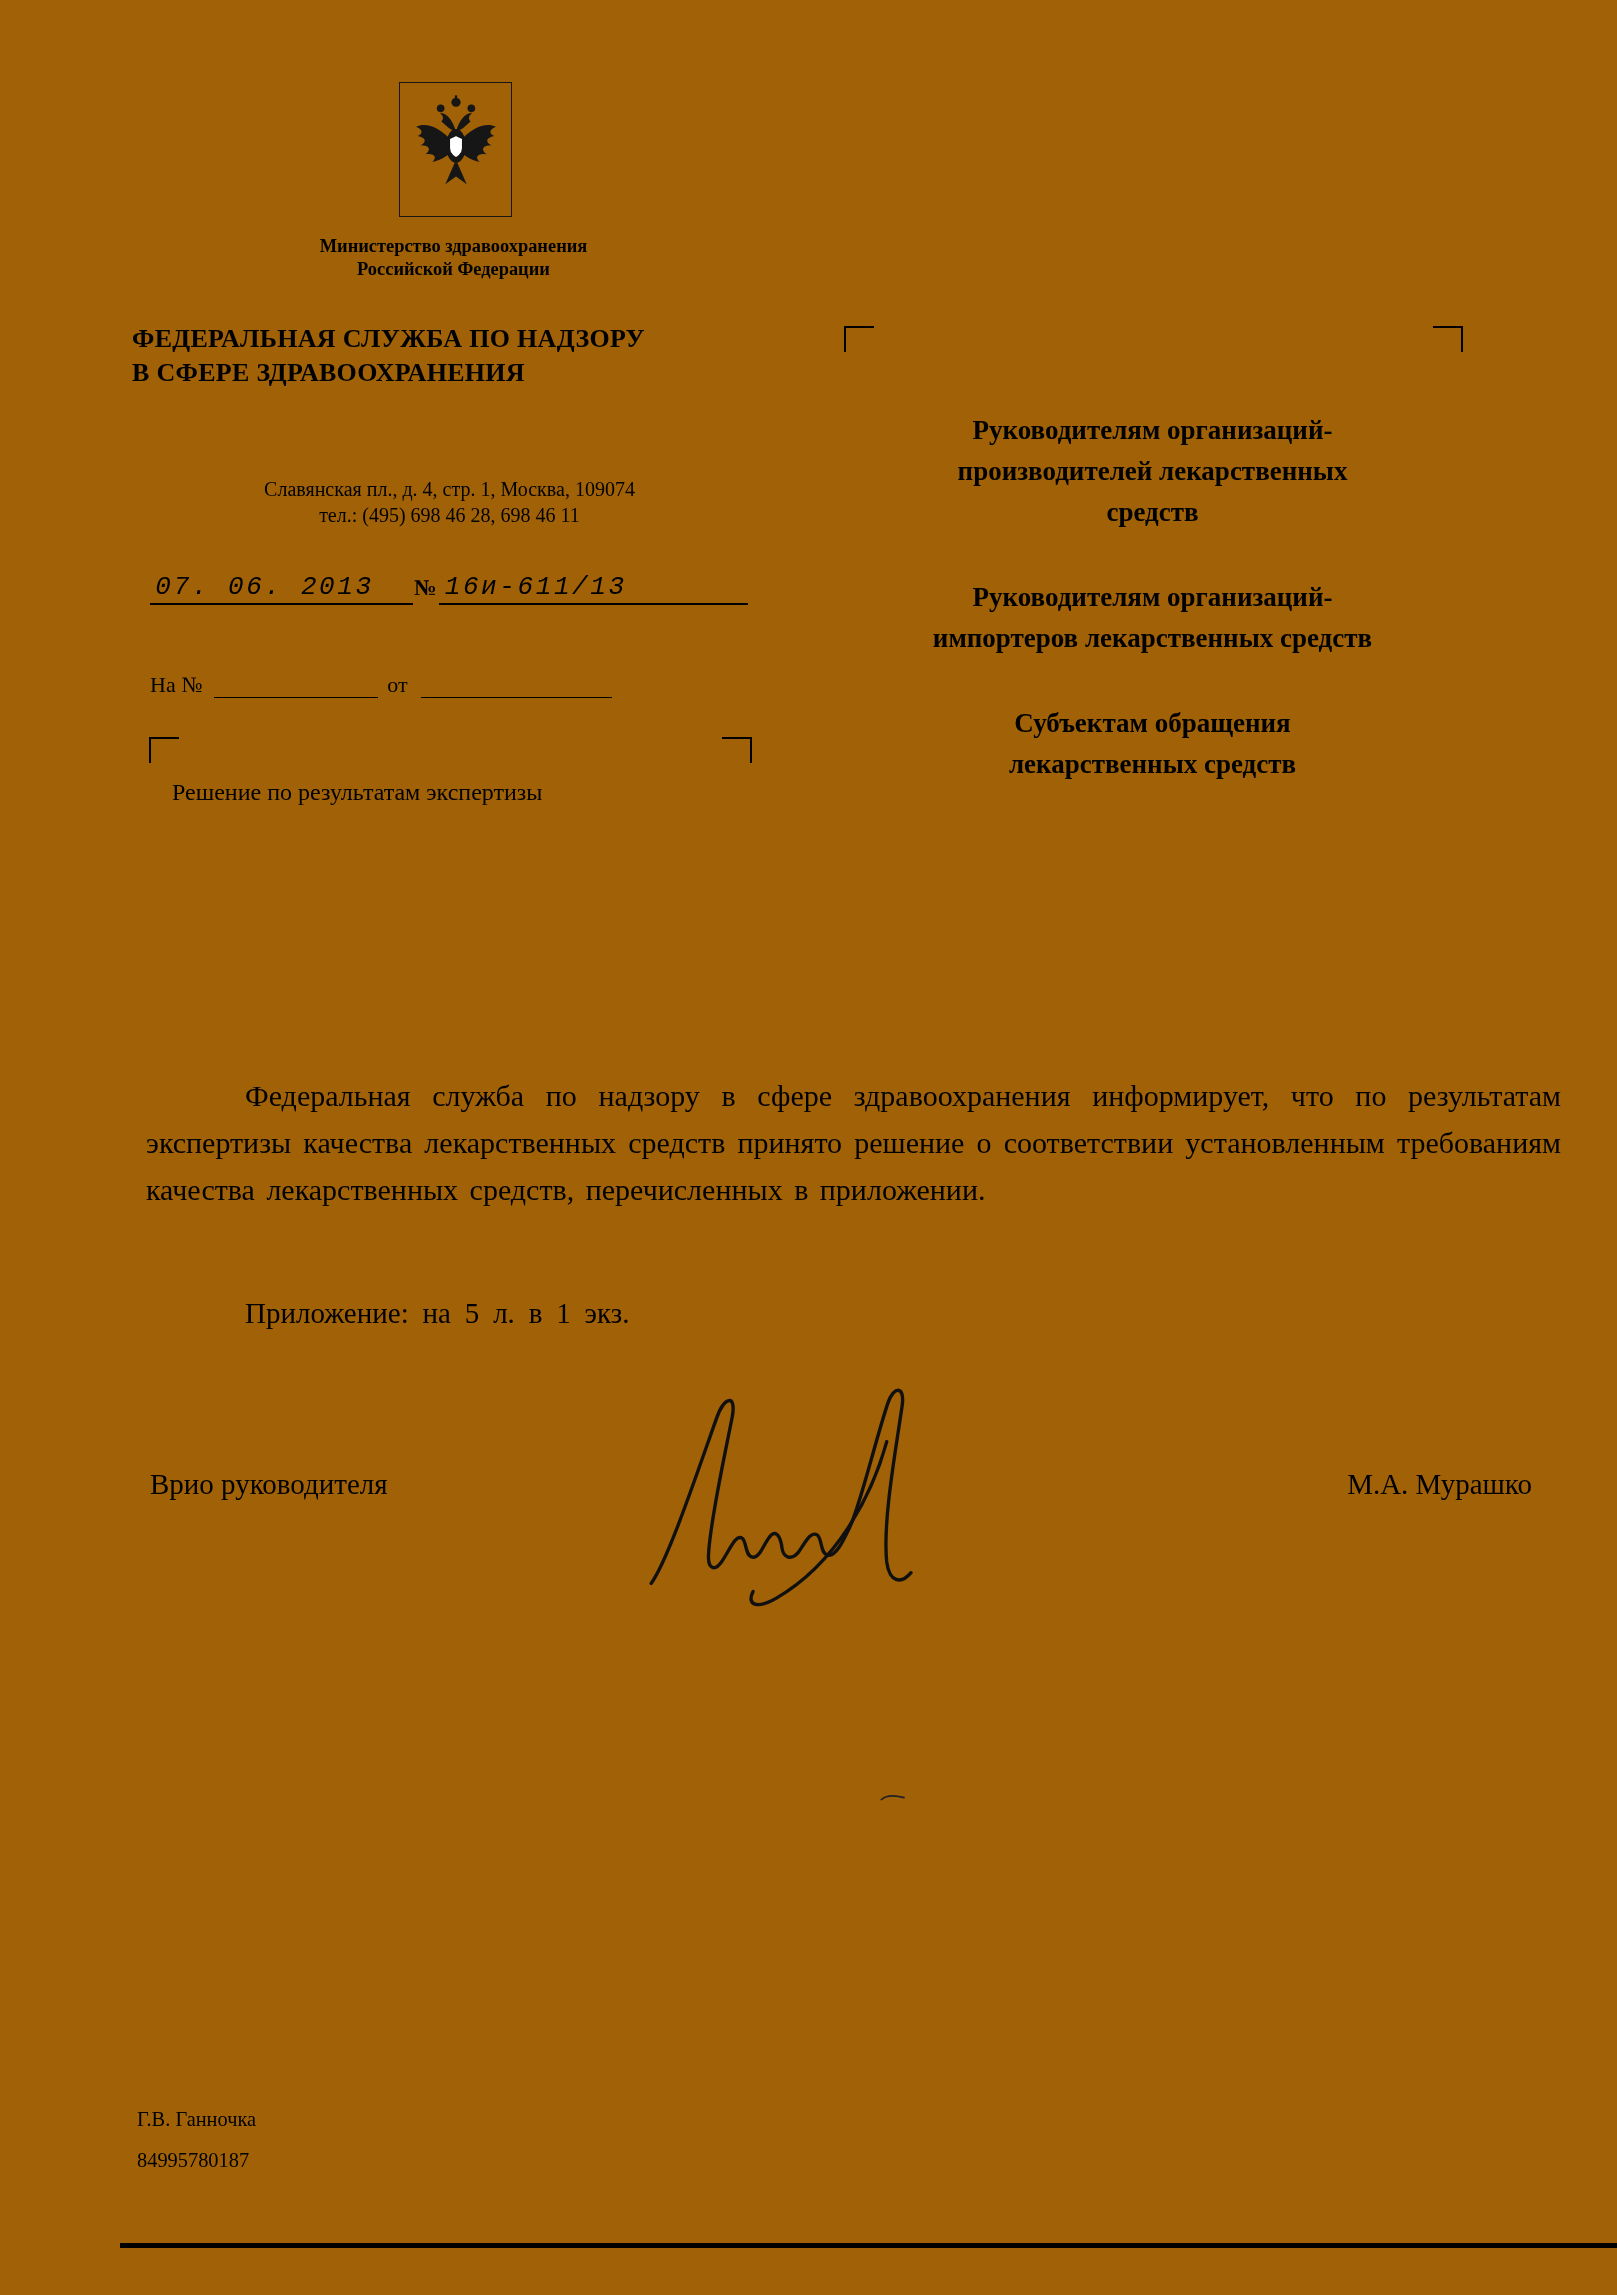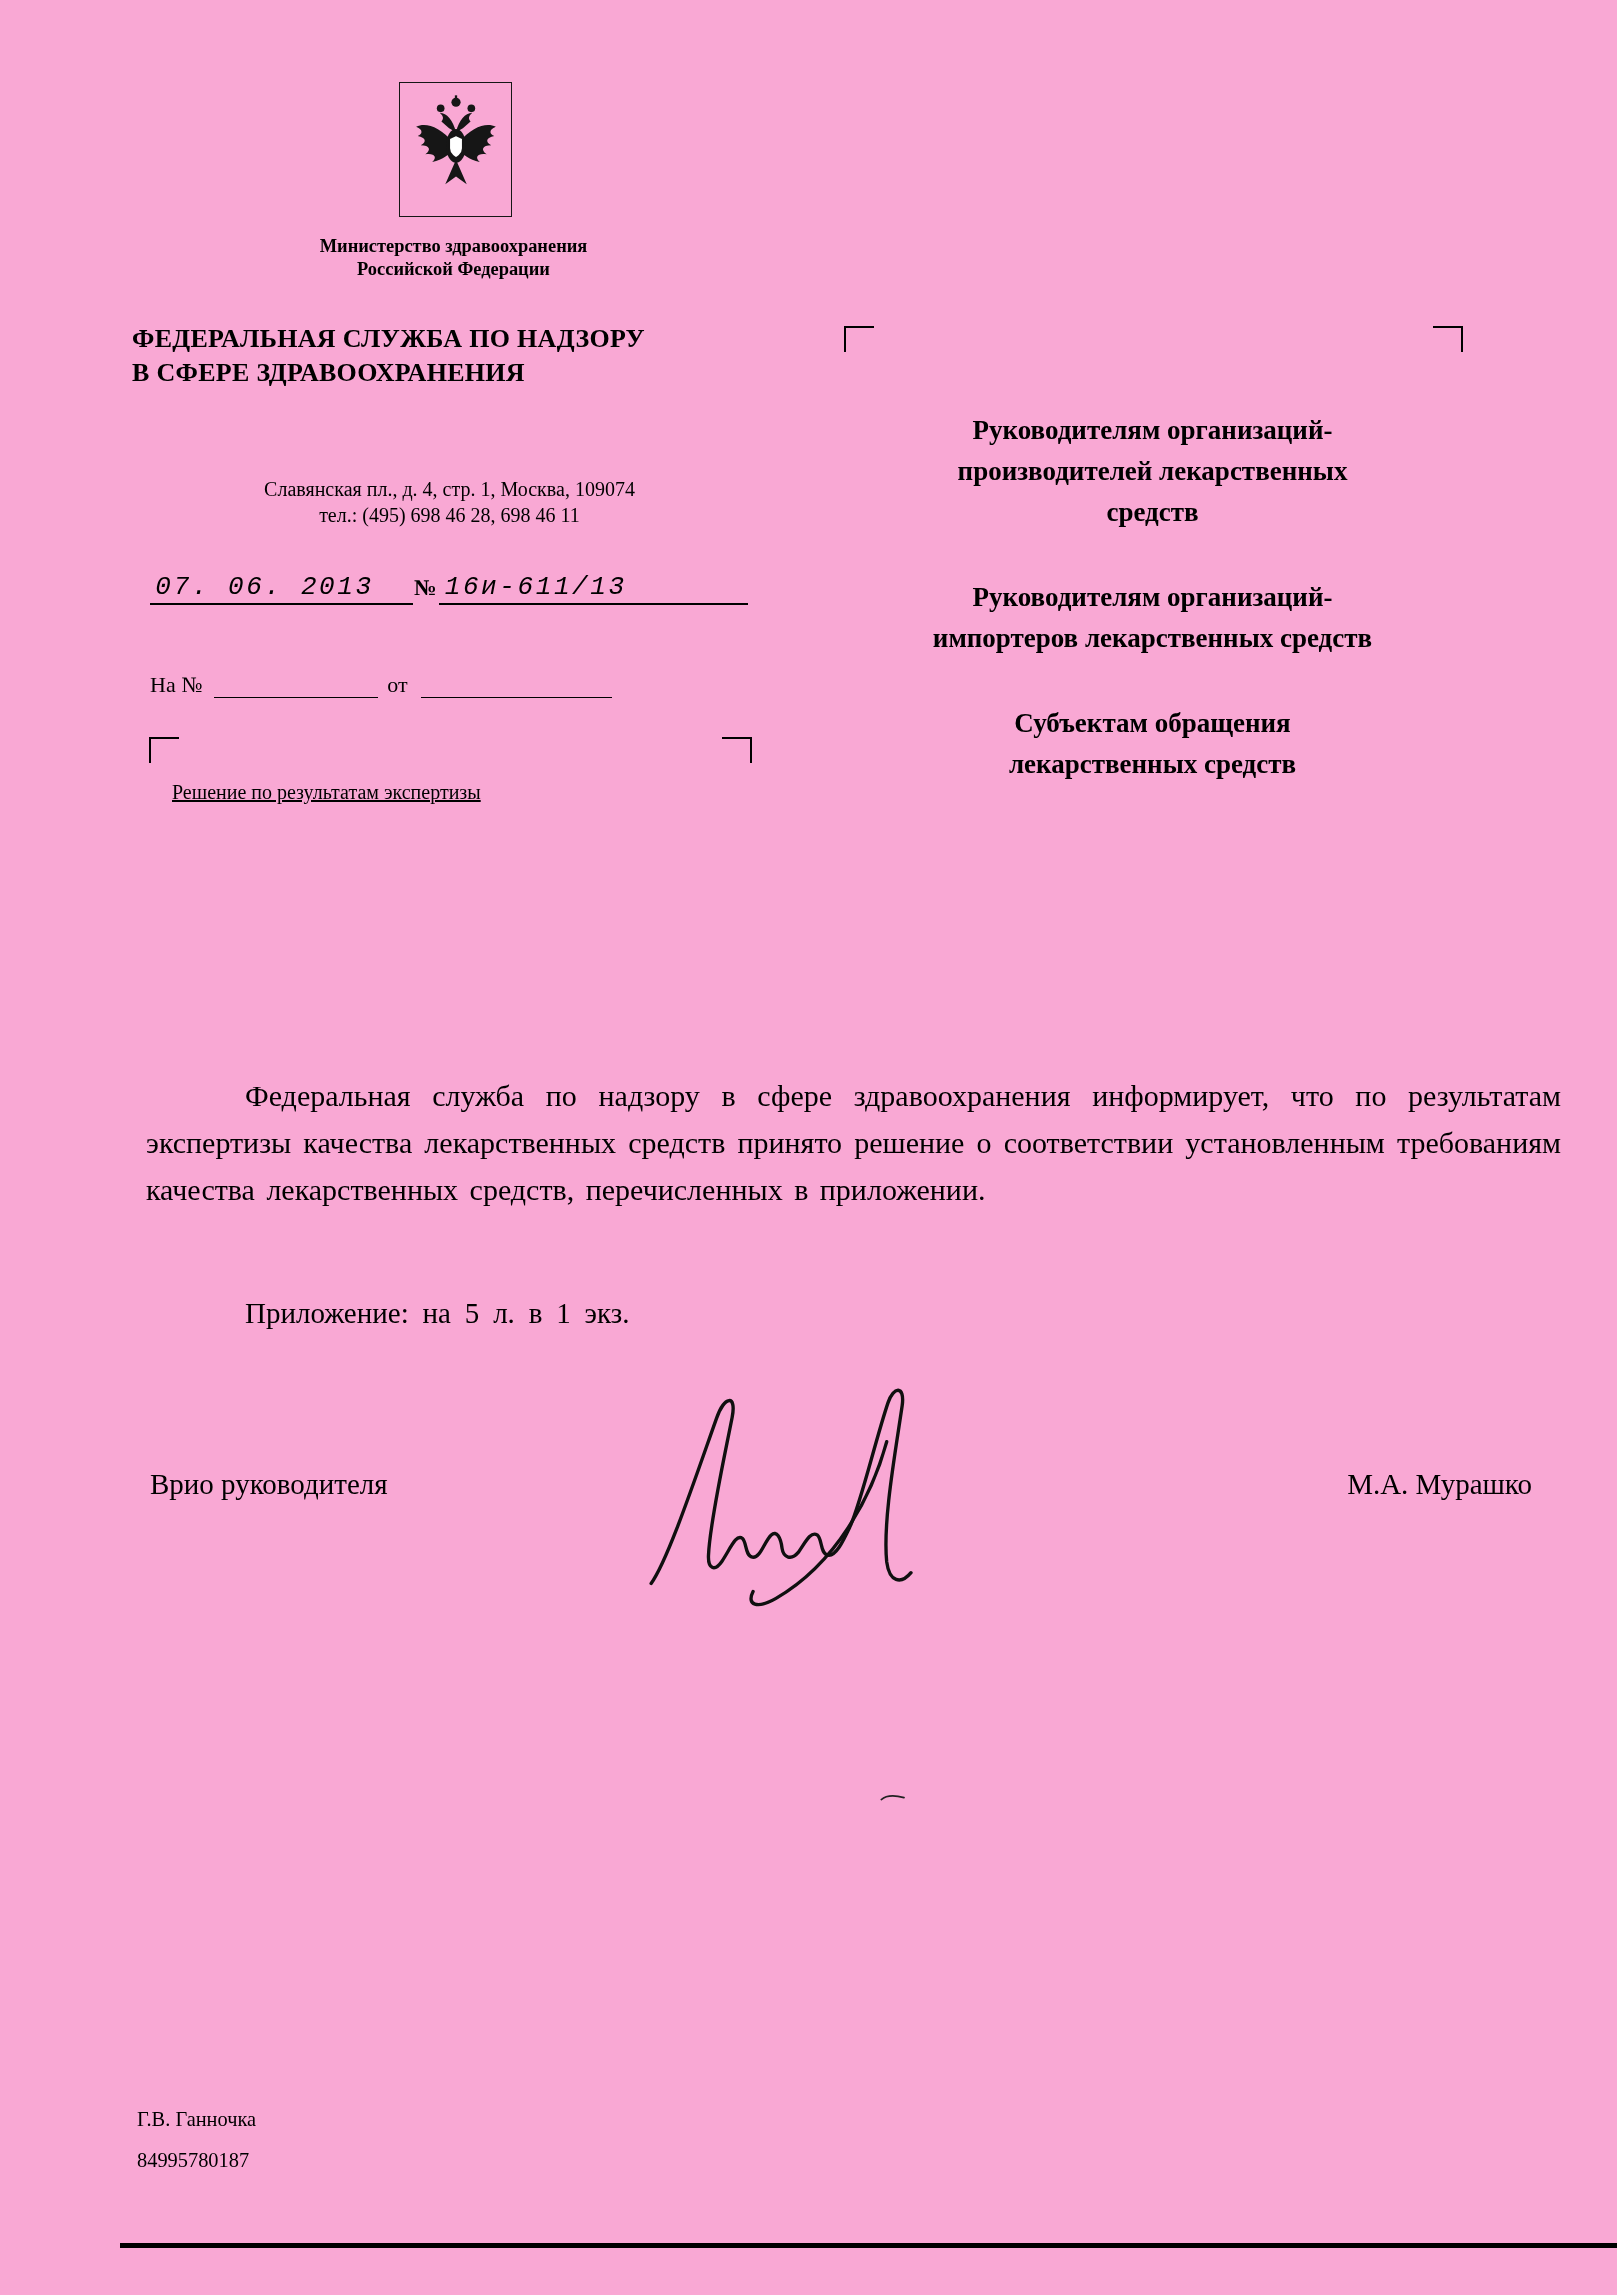--- a/index.html
+++ b/index.html
@@ -1,21 +1,21 @@
 <!DOCTYPE html>
 <html style="font-size:10.5px"><head>
 <meta charset="utf-8">
 <style>
   * { margin: 0; padding: 0; box-sizing: border-box; }
   html, body { background: #ffffff; }
   .page {
     position: relative;
     width: 1617px;
     height: 2295px;
-    background: #f9a8d4;
+    background: #a16207;
     color: #000;
     font-family: "Liberation Serif", "DejaVu Serif", serif;
     overflow: hidden;
   }
   .abs { position: absolute; }
 
   
   .emblem-box {
     left: 399px; top: 82px; width: 113px; height: 135px;
     border: 1.3px solid #161616;
@@ -73,21 +73,21 @@
 
   
   .corner {
     width: 30px; height: 26px;
   }
   .corner.tl { border-top: 2px solid #000; border-left: 2px solid #000; }
   .corner.tr { border-top: 2px solid #000; border-right: 2px solid #000; }
 
   .subject {
     left: 172px; top: 775px; width: 579px;
-    font-size: 20px; line-height: 34px; text-decoration: underline;
+    font-size: 24px; line-height: 34px;
   }
 
   
   .addressees {
     left: 855px; top: 366px; width: 595px;
     text-align: center; font-weight: bold;
     font-size: 27px; line-height: 41px;
   }
   .addressee-block { margin-bottom: 43px; margin-top: 44px; }
 

